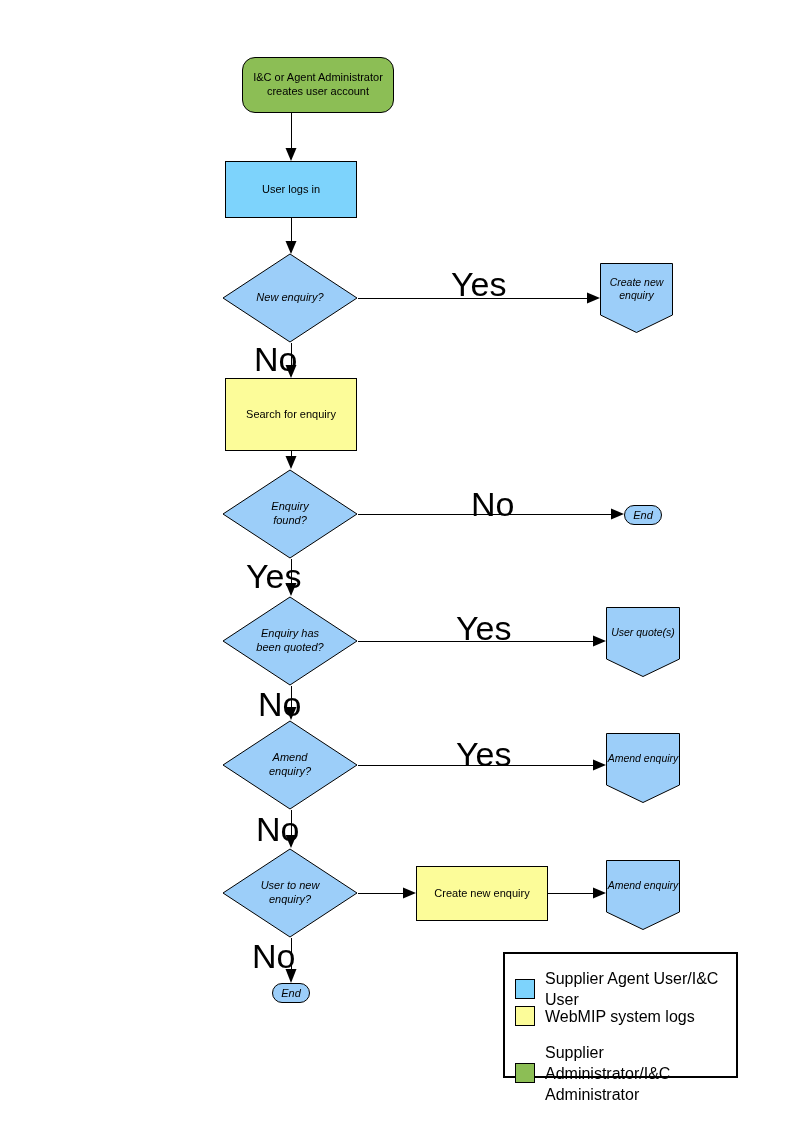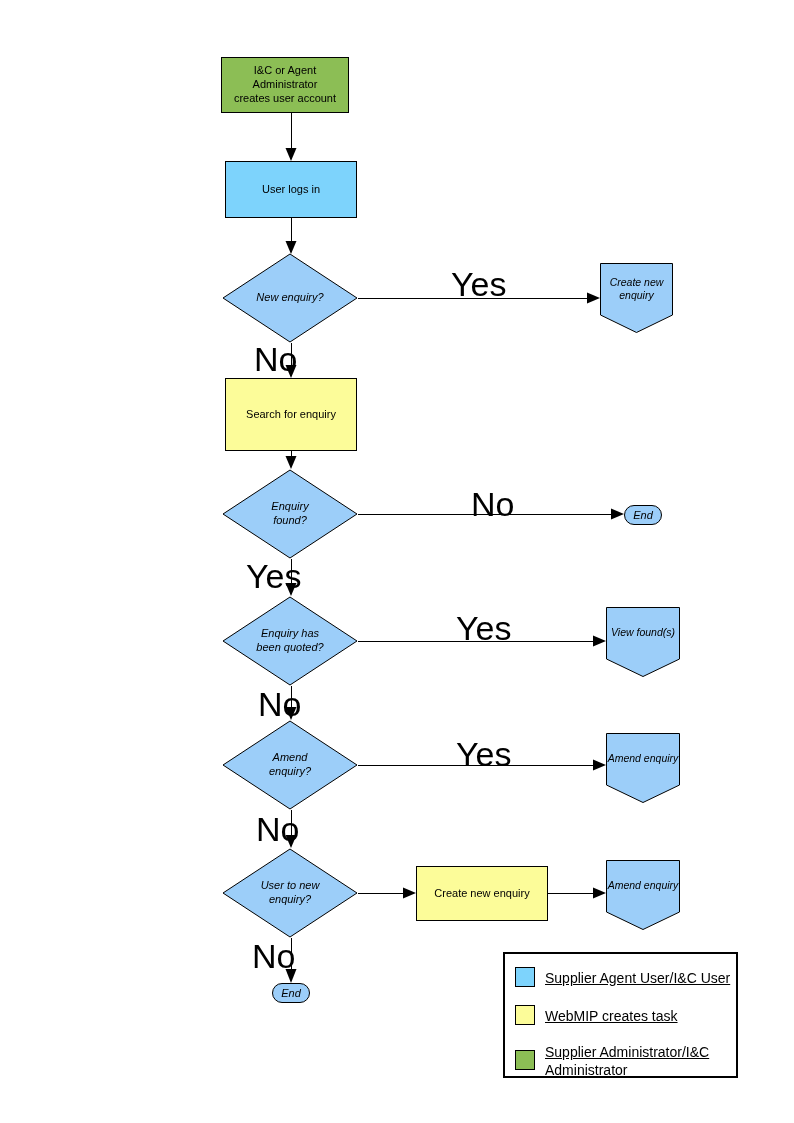--- a/index.html
+++ b/index.html
@@ -43,21 +43,21 @@
   }
   #legend {
     position: absolute; left: 503px; top: 952px; width: 235px; height: 126px;
     box-sizing: border-box; border: 2px solid #000; background: #fff;
   }
   .legend-row { position: absolute; left: 10px; display: flex; gap: 10px; }
   .legend-swatch {
     width: 20px; height: 20px; box-sizing: border-box;
     border: 1px solid #000; flex: 0 0 auto;
   }
-  .legend-label { font-size: 14px; line-height: 1.3; padding-top: 2px; text-decoration: underline; }
+  .legend-label { font-size: 16px; line-height: 1.3; padding-top: 2px; }
   .legend-row.row-3 .legend-label { width: 178px; }
 </style>
 </head>
 <body>
 
 <div id="page">
 
   <svg id="connector-layer" viewBox="0 0 794 1123" xmlns="http://www.w3.org/2000/svg">
     <g stroke="#000" stroke-width="1" fill="#000">
 
@@ -98,21 +98,21 @@
       <polygon points="403,887.5 403,898.5 416,893" stroke="none"></polygon>
 
       <line x1="548" y1="893" x2="594" y2="893" shape-rendering="crispEdges"></line>
       <polygon points="593,887.5 593,898.5 606,893" stroke="none"></polygon>
 
       <line x1="291" y1="938" x2="291" y2="971" shape-rendering="crispEdges"></line>
       <polygon points="285.5,969 296.5,969 291,983" stroke="none"></polygon>
     </g>
   </svg>
 
-  <div class="node-rect fill-admin" style="left:221px; top:57px; width:128px; height:56px;">I&amp;C or Agent Administrator
+  <div class="node-rect fill-admin" style="left:242px; top:57px; width:152px; height:56px;border-radius:13px;">I&amp;C or Agent Administrator
 creates user account</div>
 
   <div class="node-rect fill-user" style="left:225px; top:161px; width:132px; height:57px;">User logs in</div>
 
   <div class="node-rect fill-system" style="left:225px; top:378px; width:132px; height:73px;">Search for enquiry</div>
 
   <div class="node-rect fill-system" style="left:416px; top:866px; width:132px; height:55px;">Create new enquiry</div>
 
   <div class="shape-node" style="left:222px; top:253px; width:136px; height:90px;">
     <svg width="136" height="90" viewBox="0 0 136 90">
@@ -158,21 +158,21 @@
       <polygon points="0.5,0.5 72.5,0.5 72.5,52 36.5,69.5 0.5,52" fill="#9CCEF9" stroke="#000" stroke-width="1"></polygon>
     </svg>
     <span class="shape-label">Create new
 enquiry</span>
   </div>
 
   <div class="shape-node pentagon" style="left:606px; top:607px; width:74px; height:70px;">
     <svg width="74" height="70" viewBox="0 0 74 70">
       <polygon points="0.5,0.5 73.5,0.5 73.5,52 37,69.5 0.5,52" fill="#9CCEF9" stroke="#000" stroke-width="1"></polygon>
     </svg>
-    <span class="shape-label">View found(s)</span>
+    <span class="shape-label">User quote(s)</span>
   </div>
 
   <div class="shape-node pentagon" style="left:606px; top:733px; width:74px; height:70px;">
     <svg width="74" height="70" viewBox="0 0 74 70">
       <polygon points="0.5,0.5 73.5,0.5 73.5,52 37,69.5 0.5,52" fill="#9CCEF9" stroke="#000" stroke-width="1"></polygon>
     </svg>
     <span class="shape-label">Amend enquiry</span>
   </div>
 
   <div class="shape-node pentagon" style="left:606px; top:860px; width:74px; height:70px;">
@@ -196,21 +196,21 @@
   <div class="edge-label" style="left:256px; top:812px;">No</div>
   <div class="edge-label" style="left:252px; top:939px;">No</div>
 
   <div id="legend">
     <div class="legend-row" style="top:13px; align-items:center;">
       <span class="legend-swatch fill-user"></span>
       <span class="legend-label">Supplier Agent User/I&amp;C User</span>
     </div>
     <div class="legend-row" style="top:51px; align-items:center;">
       <span class="legend-swatch fill-system"></span>
-      <span class="legend-label">WebMIP creates task</span>
+      <span class="legend-label">WebMIP system logs</span>
     </div>
     <div class="legend-row row-3" style="top:87px; align-items:center;">
       <span class="legend-swatch fill-admin"></span>
       <span class="legend-label">Supplier Administrator/I&amp;C Administrator</span>
     </div>
   </div>
 
 </div>
 
 </body></html>

